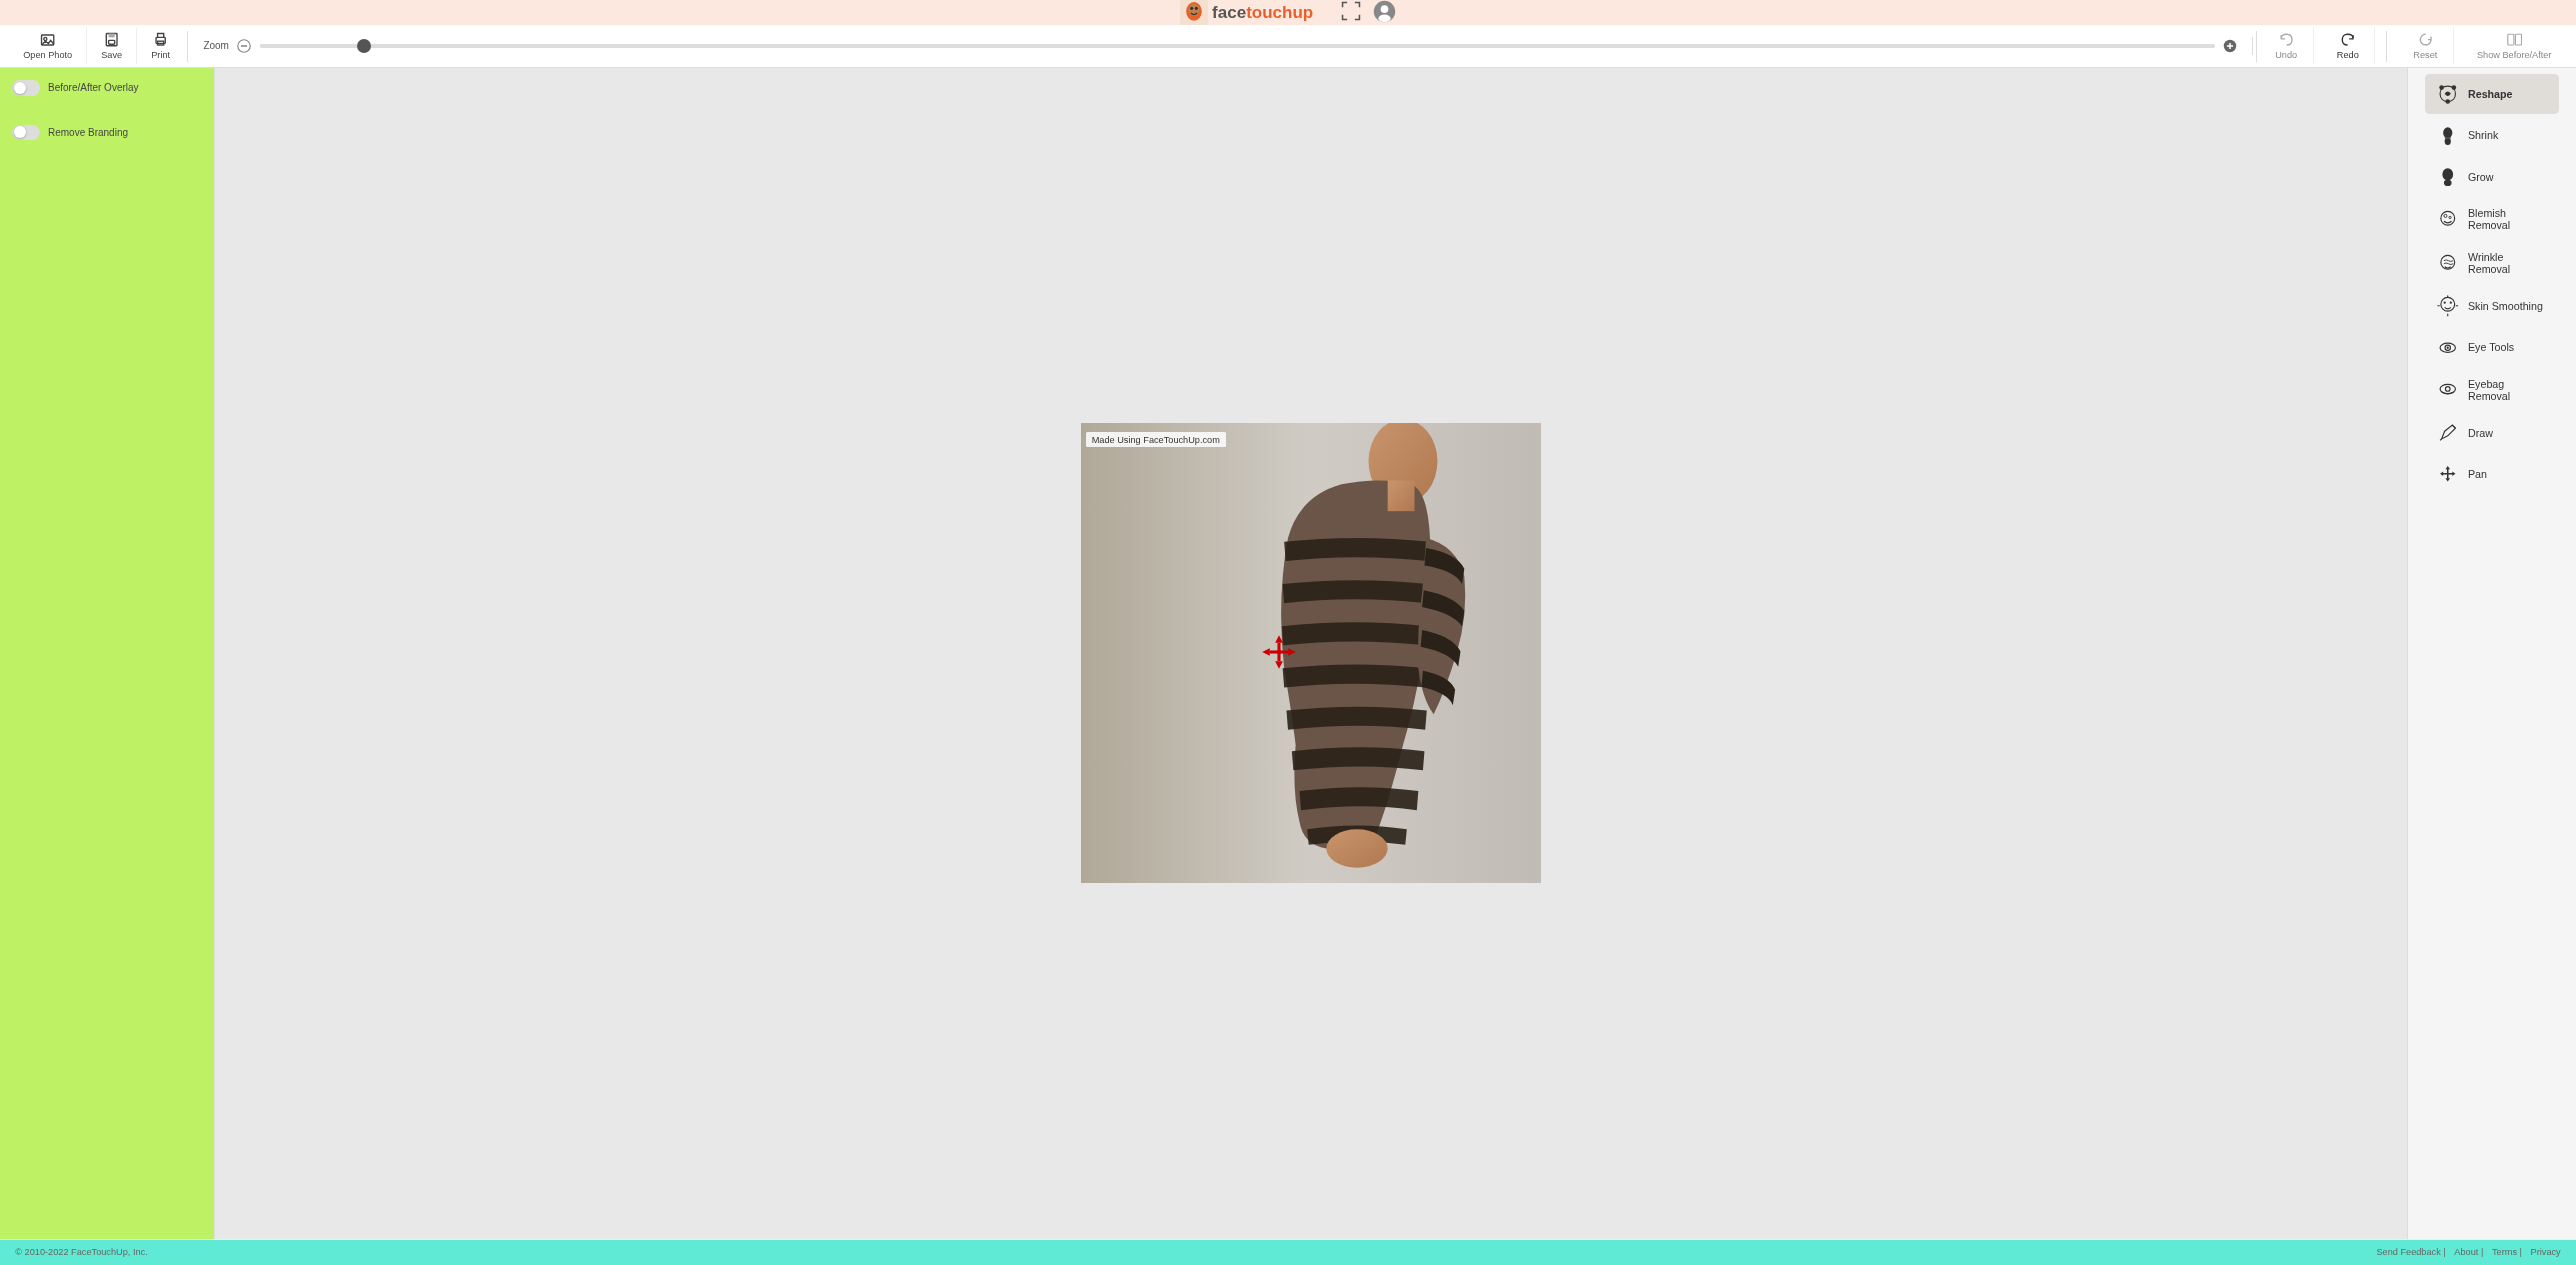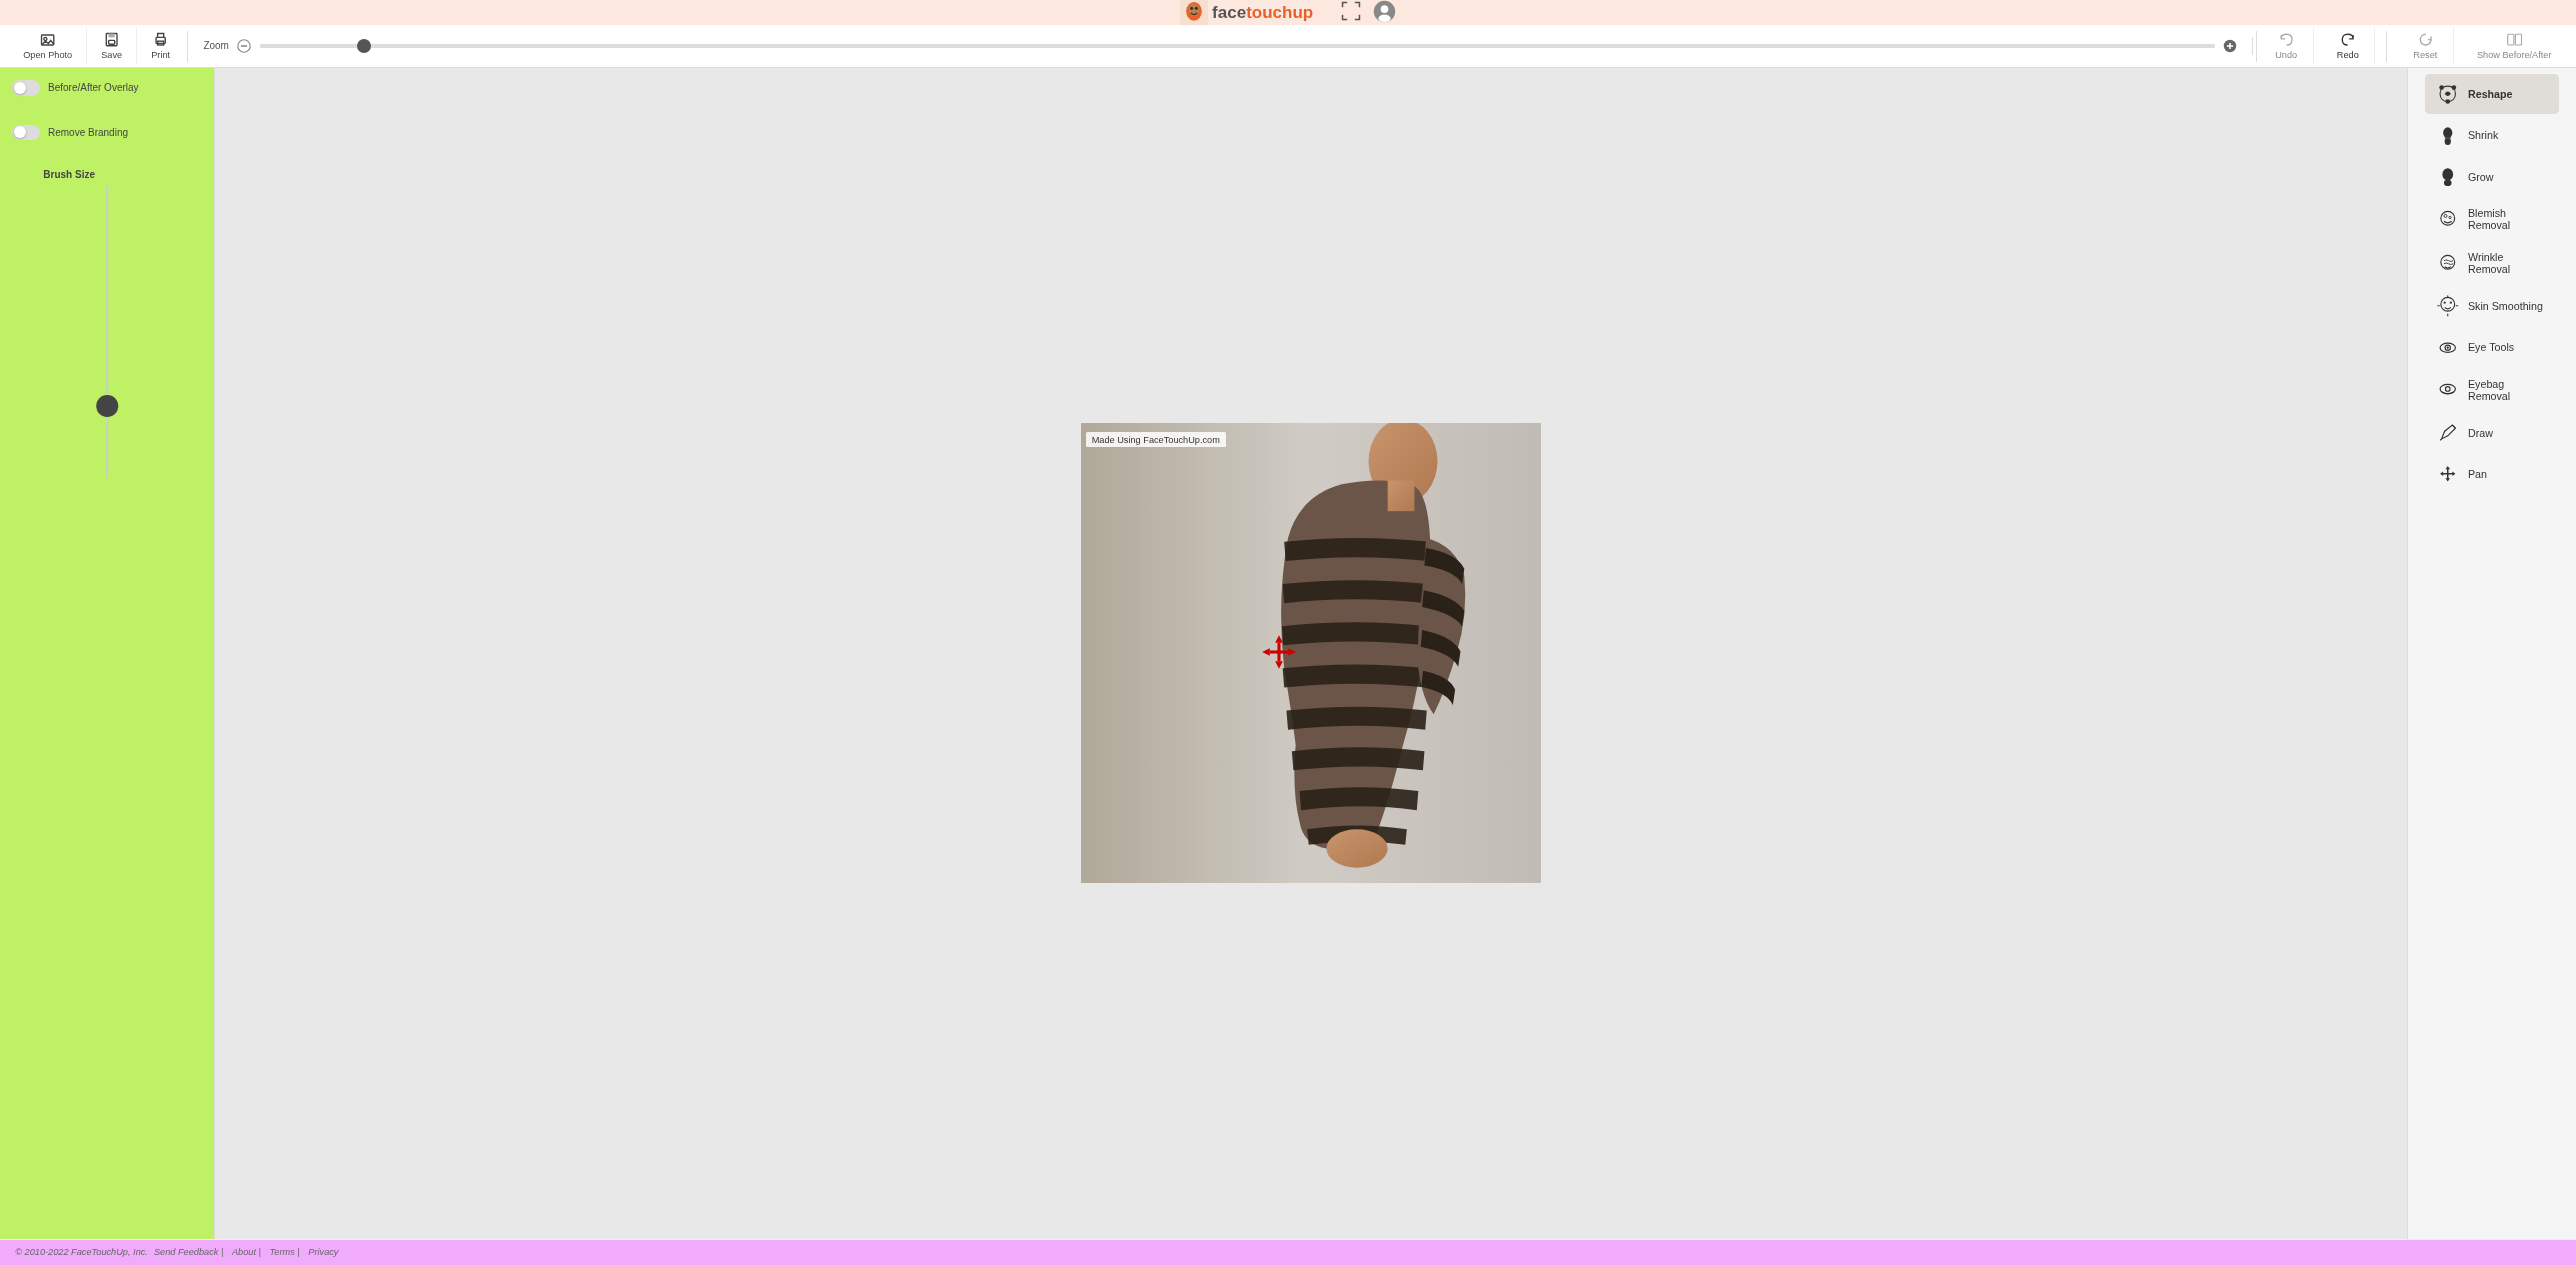--- a/index.html
+++ b/index.html
@@ -260,28 +260,28 @@
       color: #333;
       border-radius: 4.6px;
       margin: 0 17px;
     }
     .tool-item.active { background: #e0ddd8; font-weight: bold; }
     .tool-item svg { width: 21.5px; height: 21.5px; flex-shrink: 0; }
     .tool-label { font-size: 10.7px; }
 
     
     .footer {
-      background: #f0abfc;
+      background: #5eead4;
       border-top: 0.8px solid #eee;
       padding: 7.7px 15.3px;
       display: flex;
+      justify-content: space-between;
       align-items: center;
       font-size: 9.2px;
       color: #666;
-      font-style: italic;
     }
     .footer-links a {
       color: #666;
       text-decoration: none;
       margin-left: 6.1px;
     }
 
     
     .move-arrows {
       width: 46px;
@@ -425,27 +425,20 @@
       </div>
       <span class="toggle-label">Before/After Overlay</span>
     </div>
     <div class="toggle-row">
       <div class="toggle">
         <div class="toggle-knob"></div>
       </div>
       <span class="toggle-label">Remove Branding</span>
     </div>
 
-    <div class="brush-section">
-      <span class="brush-title">Brush Size</span>
-      <div class="brush-slider-container">
-        <div class="brush-track"></div>
-        <div class="brush-thumb"></div>
-      </div>
-    </div>
   </div>
 
   <div class="canvas-area">
 
     <div style="position:relative; width:460px; height:460px;">
       <svg width="460" height="460" viewBox="0 0 600 600">
 
         <rect width="600" height="600" fill="#c8c0b8"></rect>
 
         <defs>

